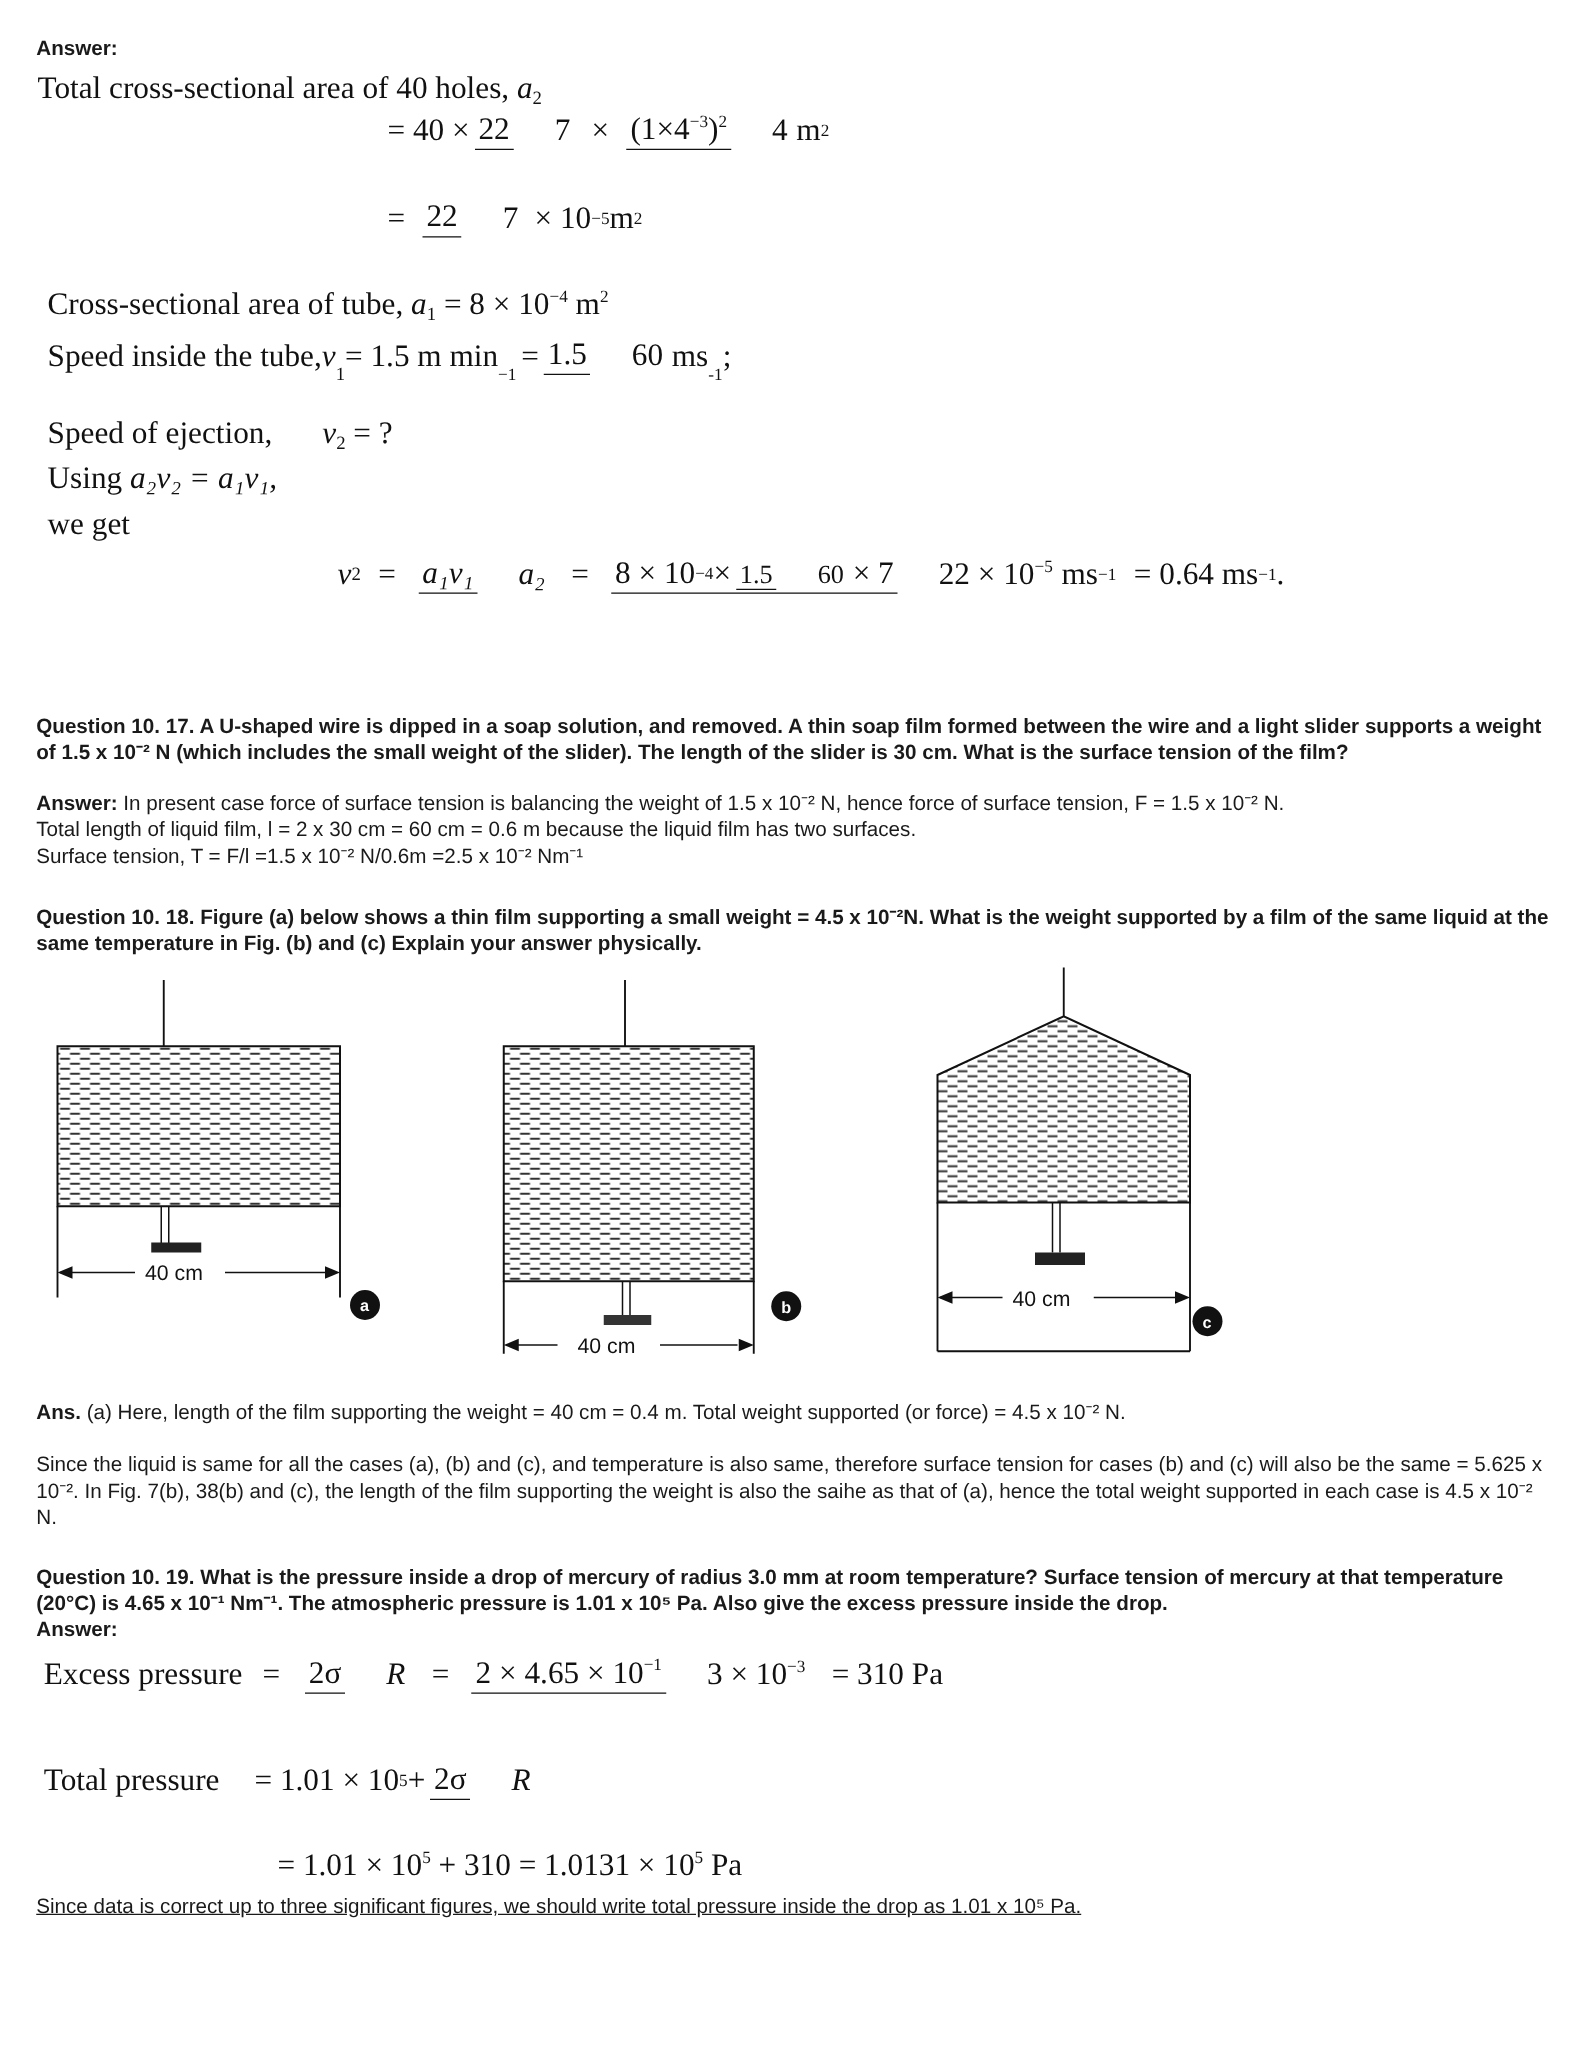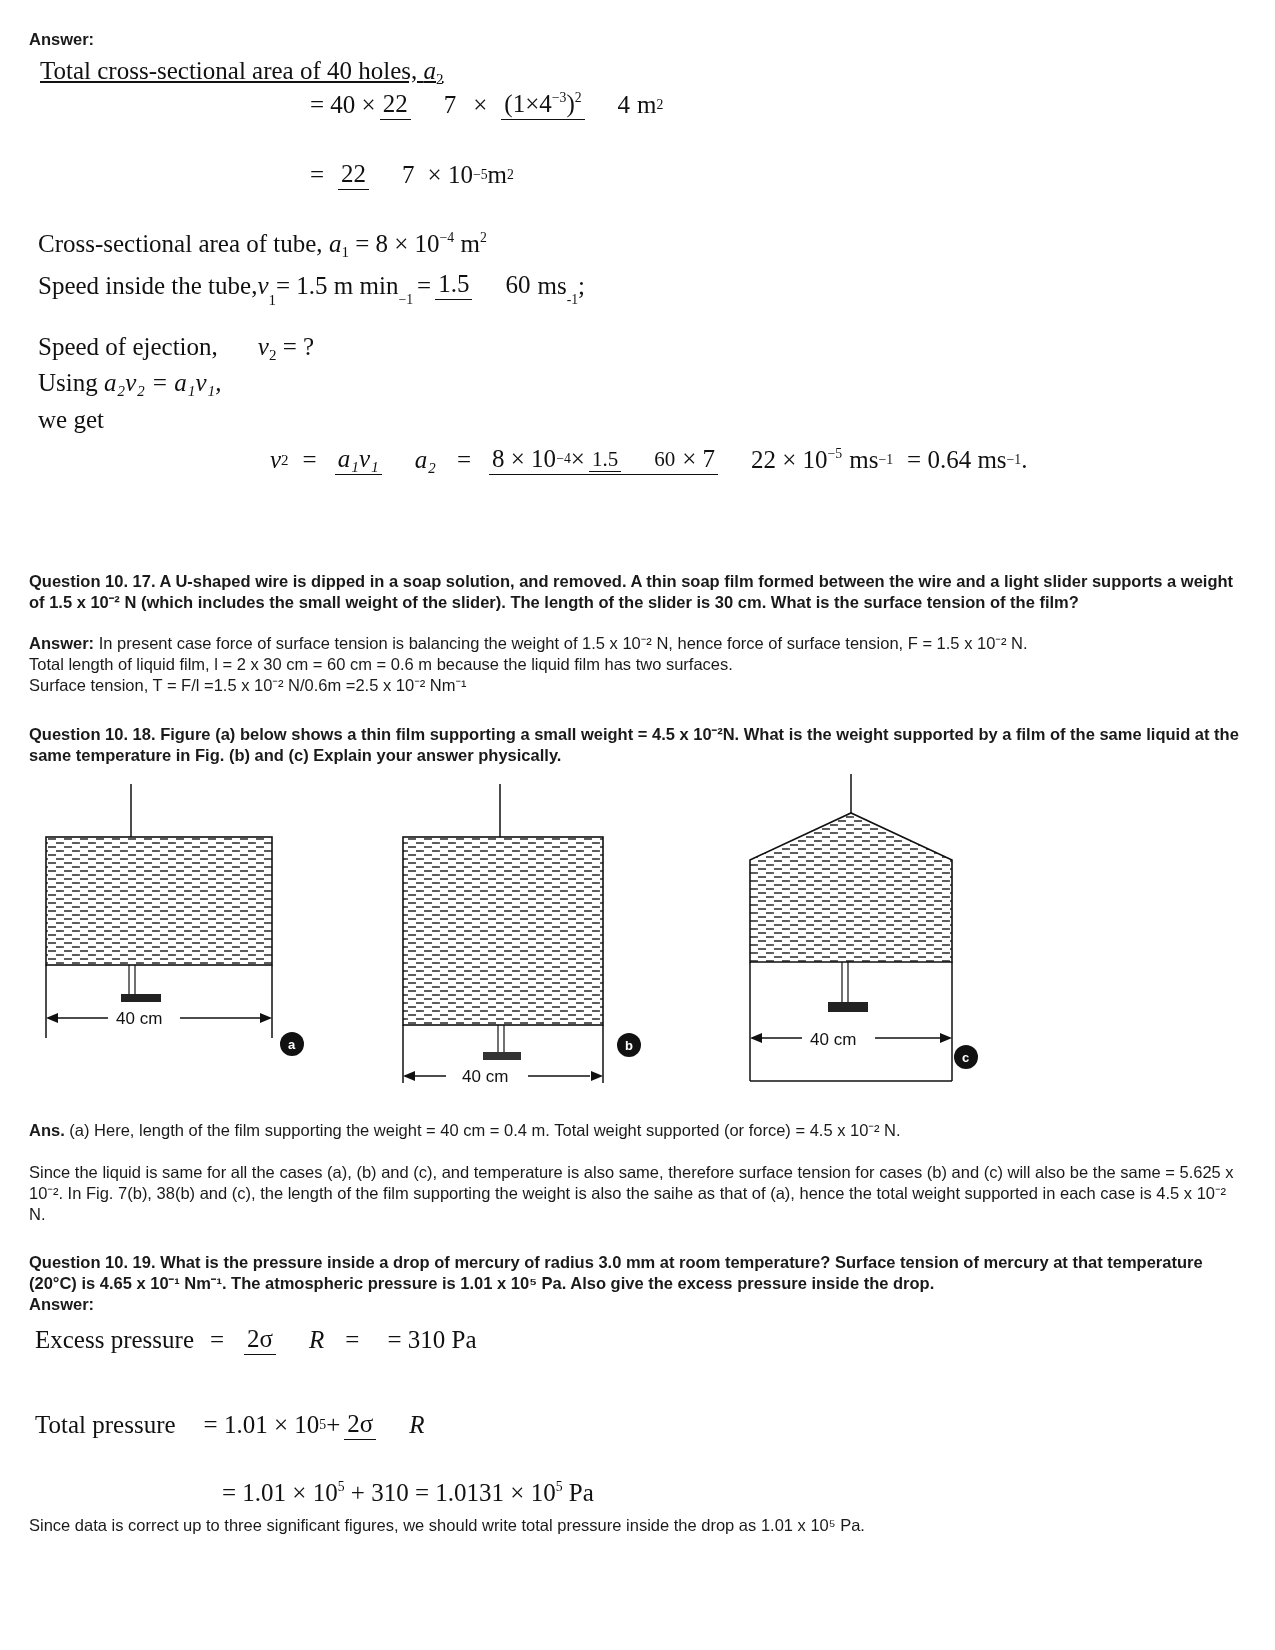--- a/index.html
+++ b/index.html
@@ -17,21 +17,21 @@
   .para { white-space:normal; width:1215px; }
   .fig { position:absolute; }
   .dim { font-family:"Liberation Sans", sans-serif; font-size:17px; fill:#111; }
   .circle-label { font-family:"Liberation Sans", sans-serif; font-size:13px; font-weight:bold; fill:#fff; }
 </style>
 </head>
 <body>
 
 <div class="abs sans" style="left:29px;top:29px;font-weight:bold;">Answer:</div>
 
-<div class="abs serif" style="left:40px;top:57px;text-decoration:underline;">
+<div class="abs serif" style="left:30px;top:57px;">
   <span>Total cross-sectional area of 40 holes, </span><span class="it">a</span><sub class="s">2</sub>
 </div>
 
 <div class="abs serif" style="left:310px;top:90px;display:flex;align-items:center;">
   <span>= 40 ×</span>
   <span class="frac">
       <span class="num">22</span>
       <span class="den">7</span>
     </span>
   <span style="margin:0 10px;">×</span>
@@ -191,31 +191,35 @@
 <div class="abs sans" style="left:29px;top:1294px;font-weight:bold;">Answer:</div>
 
 <div class="abs serif" style="left:35px;top:1325px;display:flex;align-items:center;">
   <span>Excess pressure</span>
   <span style="margin:0 16px">=</span>
   <span class="frac">
       <span class="num">2σ</span>
       <span class="den it">R</span>
     </span>
   <span style="margin:0 14px">=</span>
+  <span class="frac">
+      <span class="num"><span>2 × 4.65 × 10</span><sup class="s">−1</sup></span>
+      <span class="den"><span>3 × 10</span><sup class="s">−3</sup></span>
+    </span>
   <span style="margin-left:14px">= 310 Pa</span>
 </div>
 
 <div class="abs serif" style="left:35px;top:1410px;display:flex;align-items:center;">
   <span>Total pressure</span>
   <span style="margin-left:28px">= 1.01 × 10</span>
     <sup class="s">5</sup>
     <span> +</span>
   <span class="frac">
       <span class="num">2σ</span>
       <span class="den it">R</span>
     </span>
 </div>
 
 <div class="abs serif" style="left:222px;top:1479px;">
   <span>= 1.01 × 10</span><sup class="s">5</sup><span> + 310 = 1.0131 × 10</span><sup class="s">5</sup><span> Pa</span>
 </div>
 
-<div class="abs sans" style="left:29px;top:1515px;">Since data is correct up to three significant figures, we should write total pressure inside the drop as 1.01 x 10⁵  Pa.</div>
+<div class="abs sans" style="left:29px;top:1515px;text-decoration:underline;">Since data is correct up to three significant figures, we should write total pressure inside the drop as 1.01 x 10⁵  Pa.</div>
 
 </body></html>

